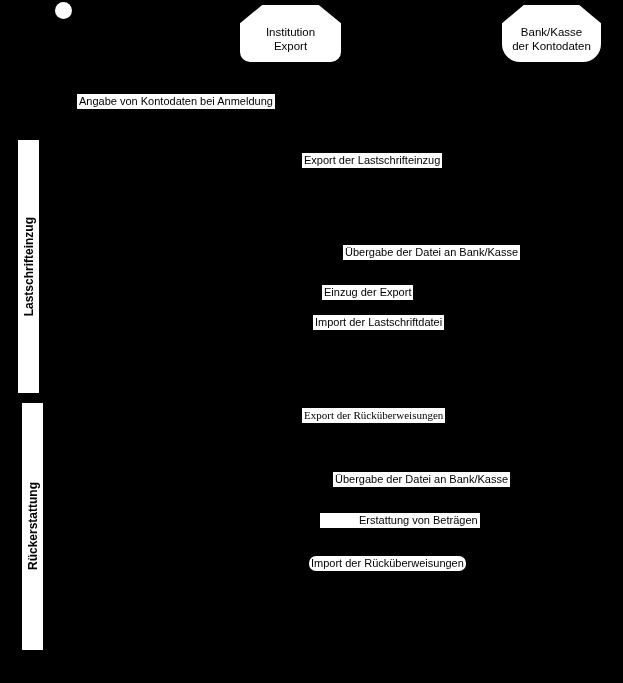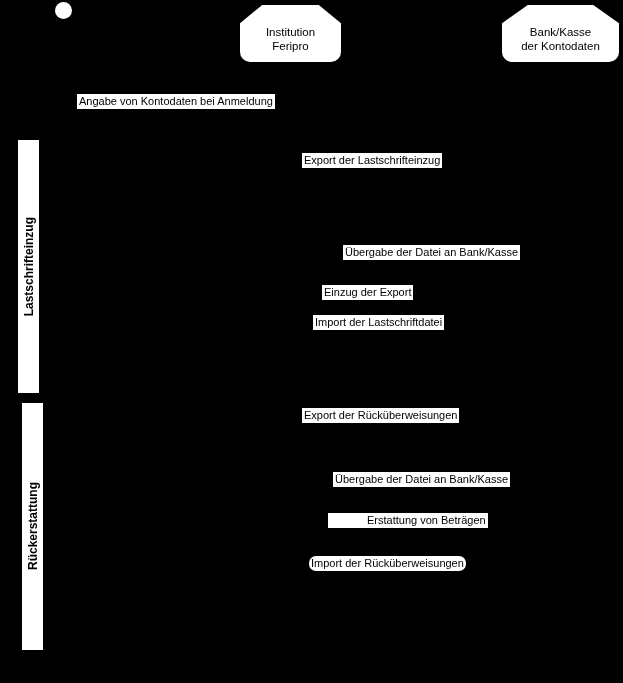--- a/index.html
+++ b/index.html
@@ -38,21 +38,21 @@
     align-items: center;
     justify-content: center;
     padding-top: 10px;
     box-sizing: border-box;
     color: #000000;
     font-size: 11.5px;
     line-height: 14px;
     text-align: center;
   }
   #participant-1 { left: 240px; width: 101px; }
-  #participant-2 { left: 502px; width: 117px; }
+  #participant-2 { left: 502px; width: 99px; border-radius: 18px; }
 
   
   .phase-bar {
     position: absolute;
     background: #ffffff;
     color: #000000;
     display: flex;
     align-items: center;
     justify-content: center;
   }
@@ -74,35 +74,35 @@
     font-size: 11px;
     line-height: 13px;
     padding: 1px 2px;
     white-space: nowrap;
   }
   #msg-0 { left: 77px;  top: 94px; text-align: center;  }
   #msg-1 { left: 302px; top: 153px; }
   #msg-2 { left: 343px; top: 245px; }
   #msg-3 { left: 322px; top: 285px; }
   #msg-4 { left: 313px; top: 315px; }
-  #msg-5 { left: 302px; top: 408px; }
+  #msg-5 { left: 302px; top: 408px; font-family: Liberation Serif, serif; }
   #msg-6 { left: 333px; top: 472px; }
-  #msg-7 { left: 328px; top: 513px; padding-left: 39px; }
+  #msg-7 { left: 320px; top: 513px; padding-left: 39px; }
   #msg-8 { left: 309px; top: 556px; border-radius: 7px; }
 </style>
 </head>
 <body>
 
 <div id="canvas">
 
   <div class="start-node"></div>
 
   <div class="participant" id="participant-1">
     <span>Institution</span>
-    <span>Feripro</span>
+    <span>Export</span>
   </div>
 
   <div class="participant" id="participant-2">
     <span>Bank/Kasse</span>
     <span>der Kontodaten</span>
   </div>
 
   <div class="phase-bar" id="phase-1">
     <span>Lastschrifteinzug</span>
   </div>

